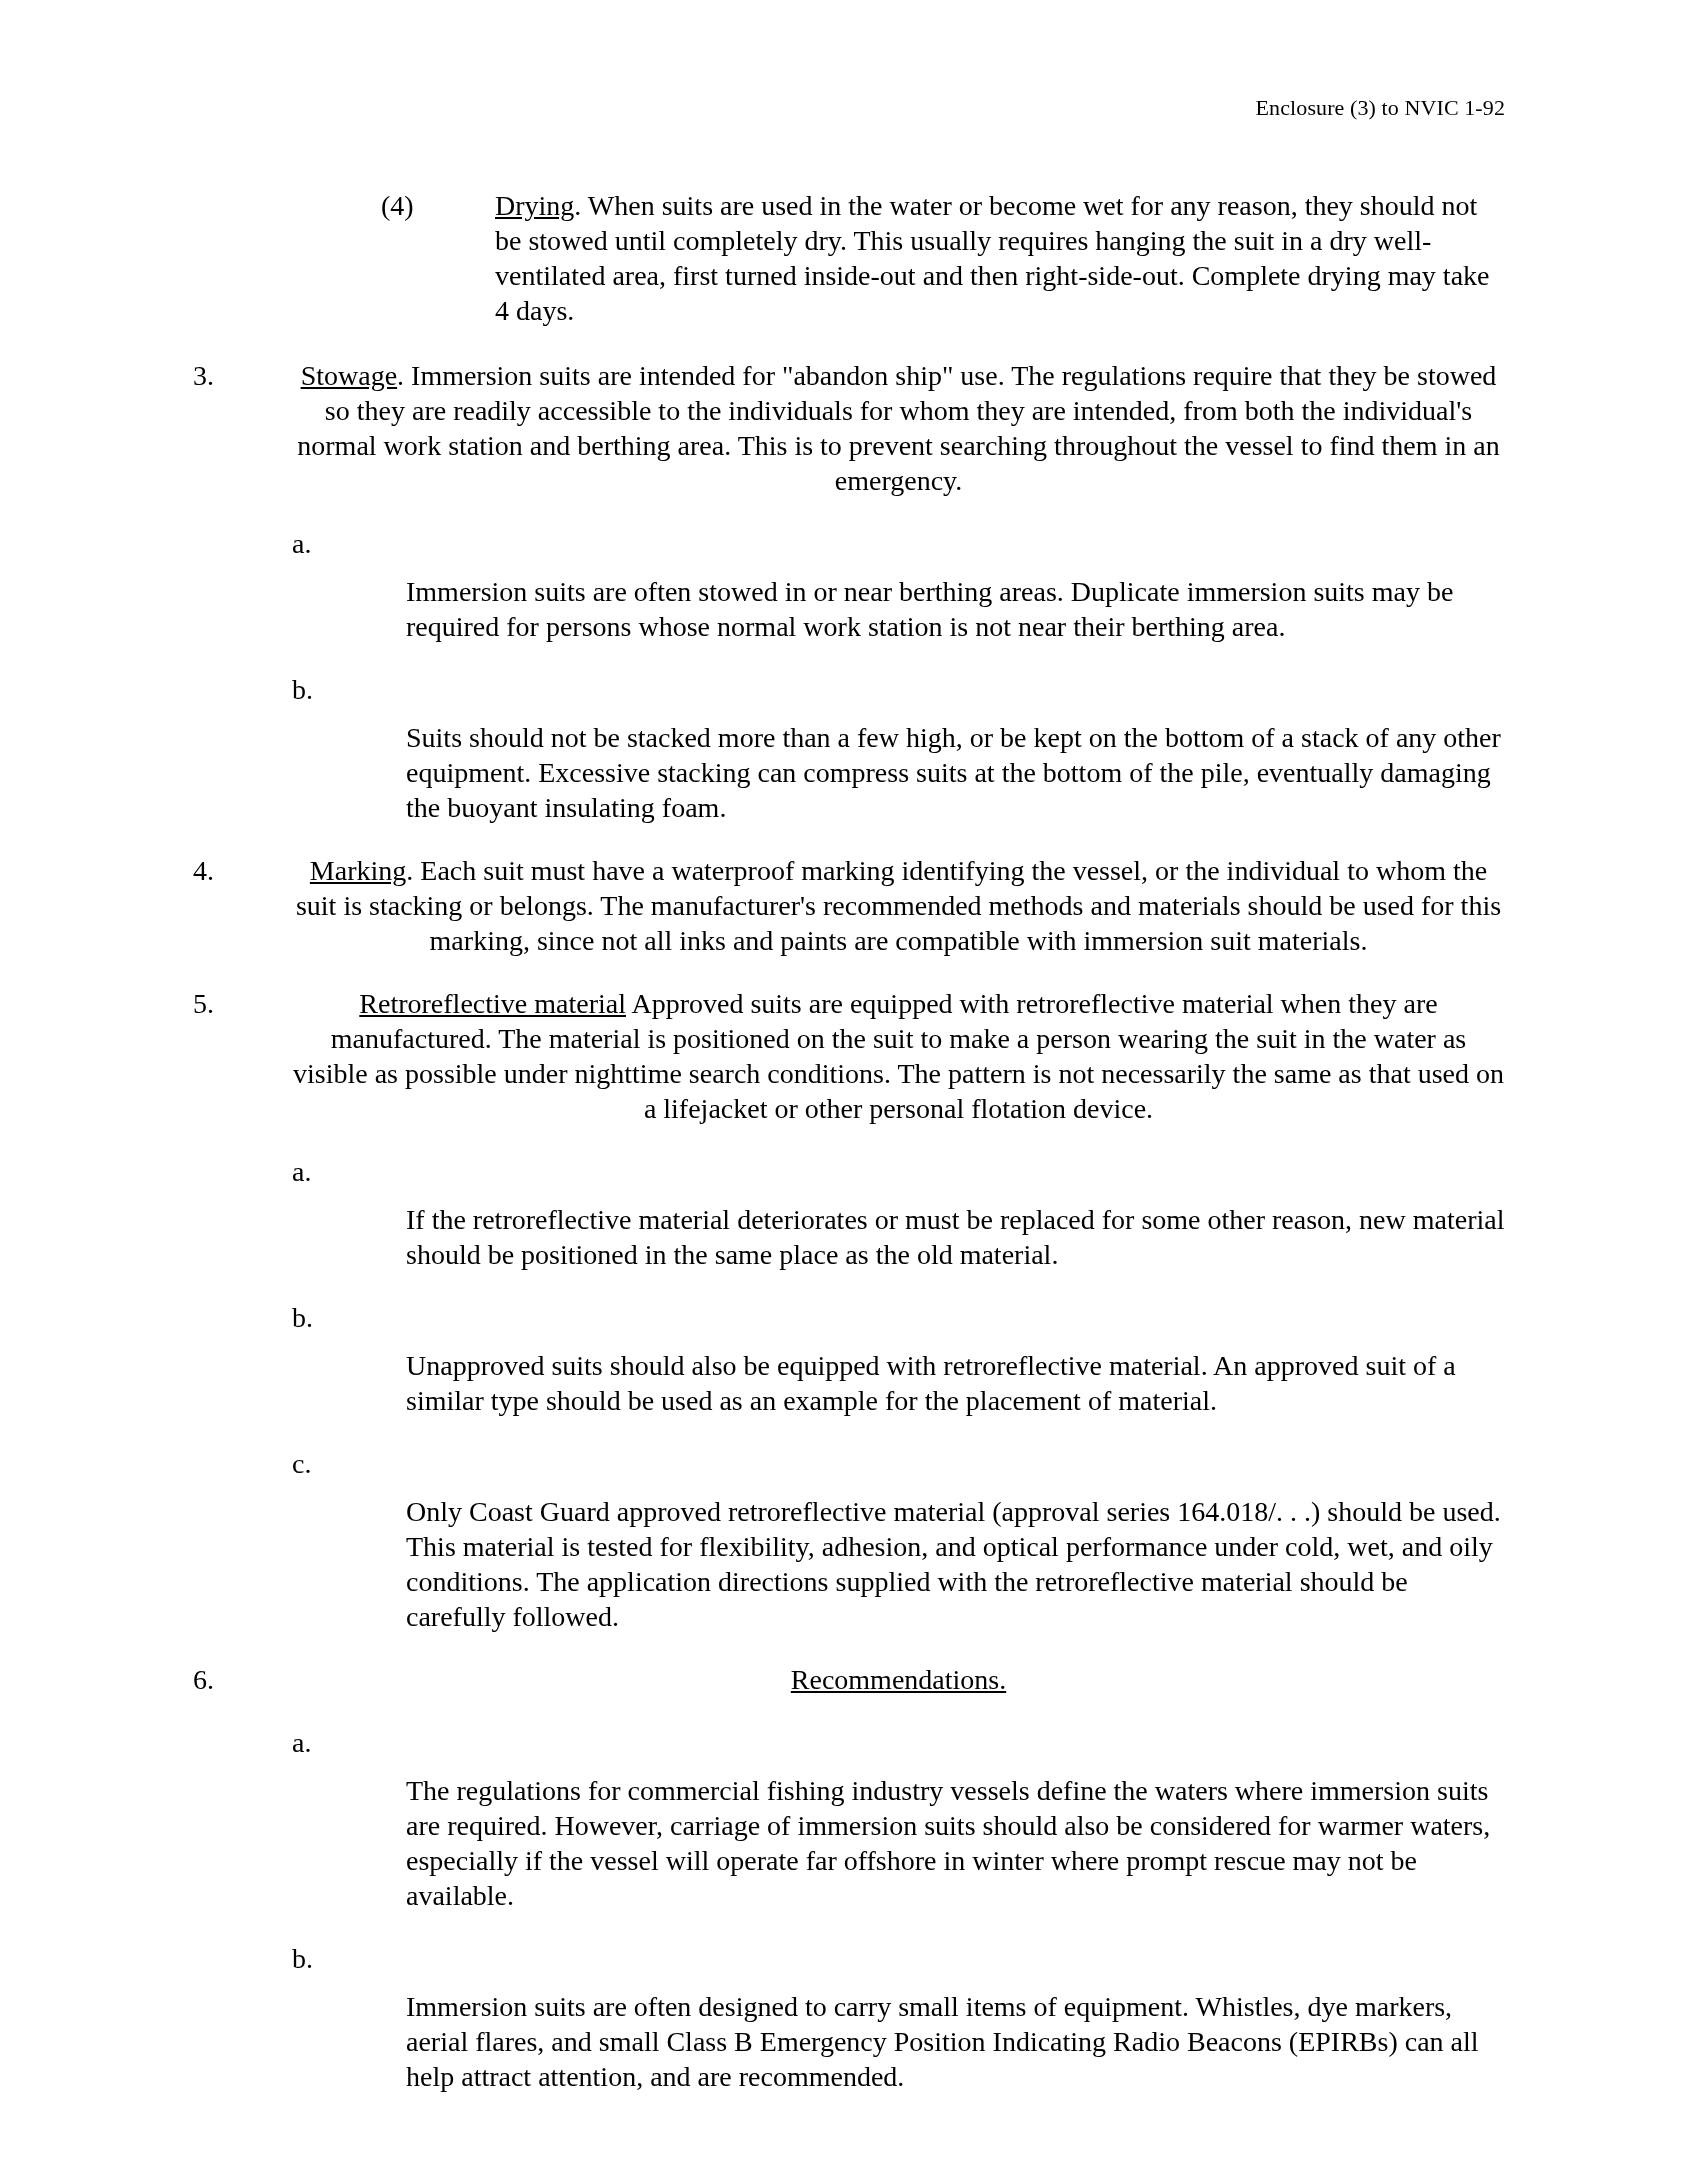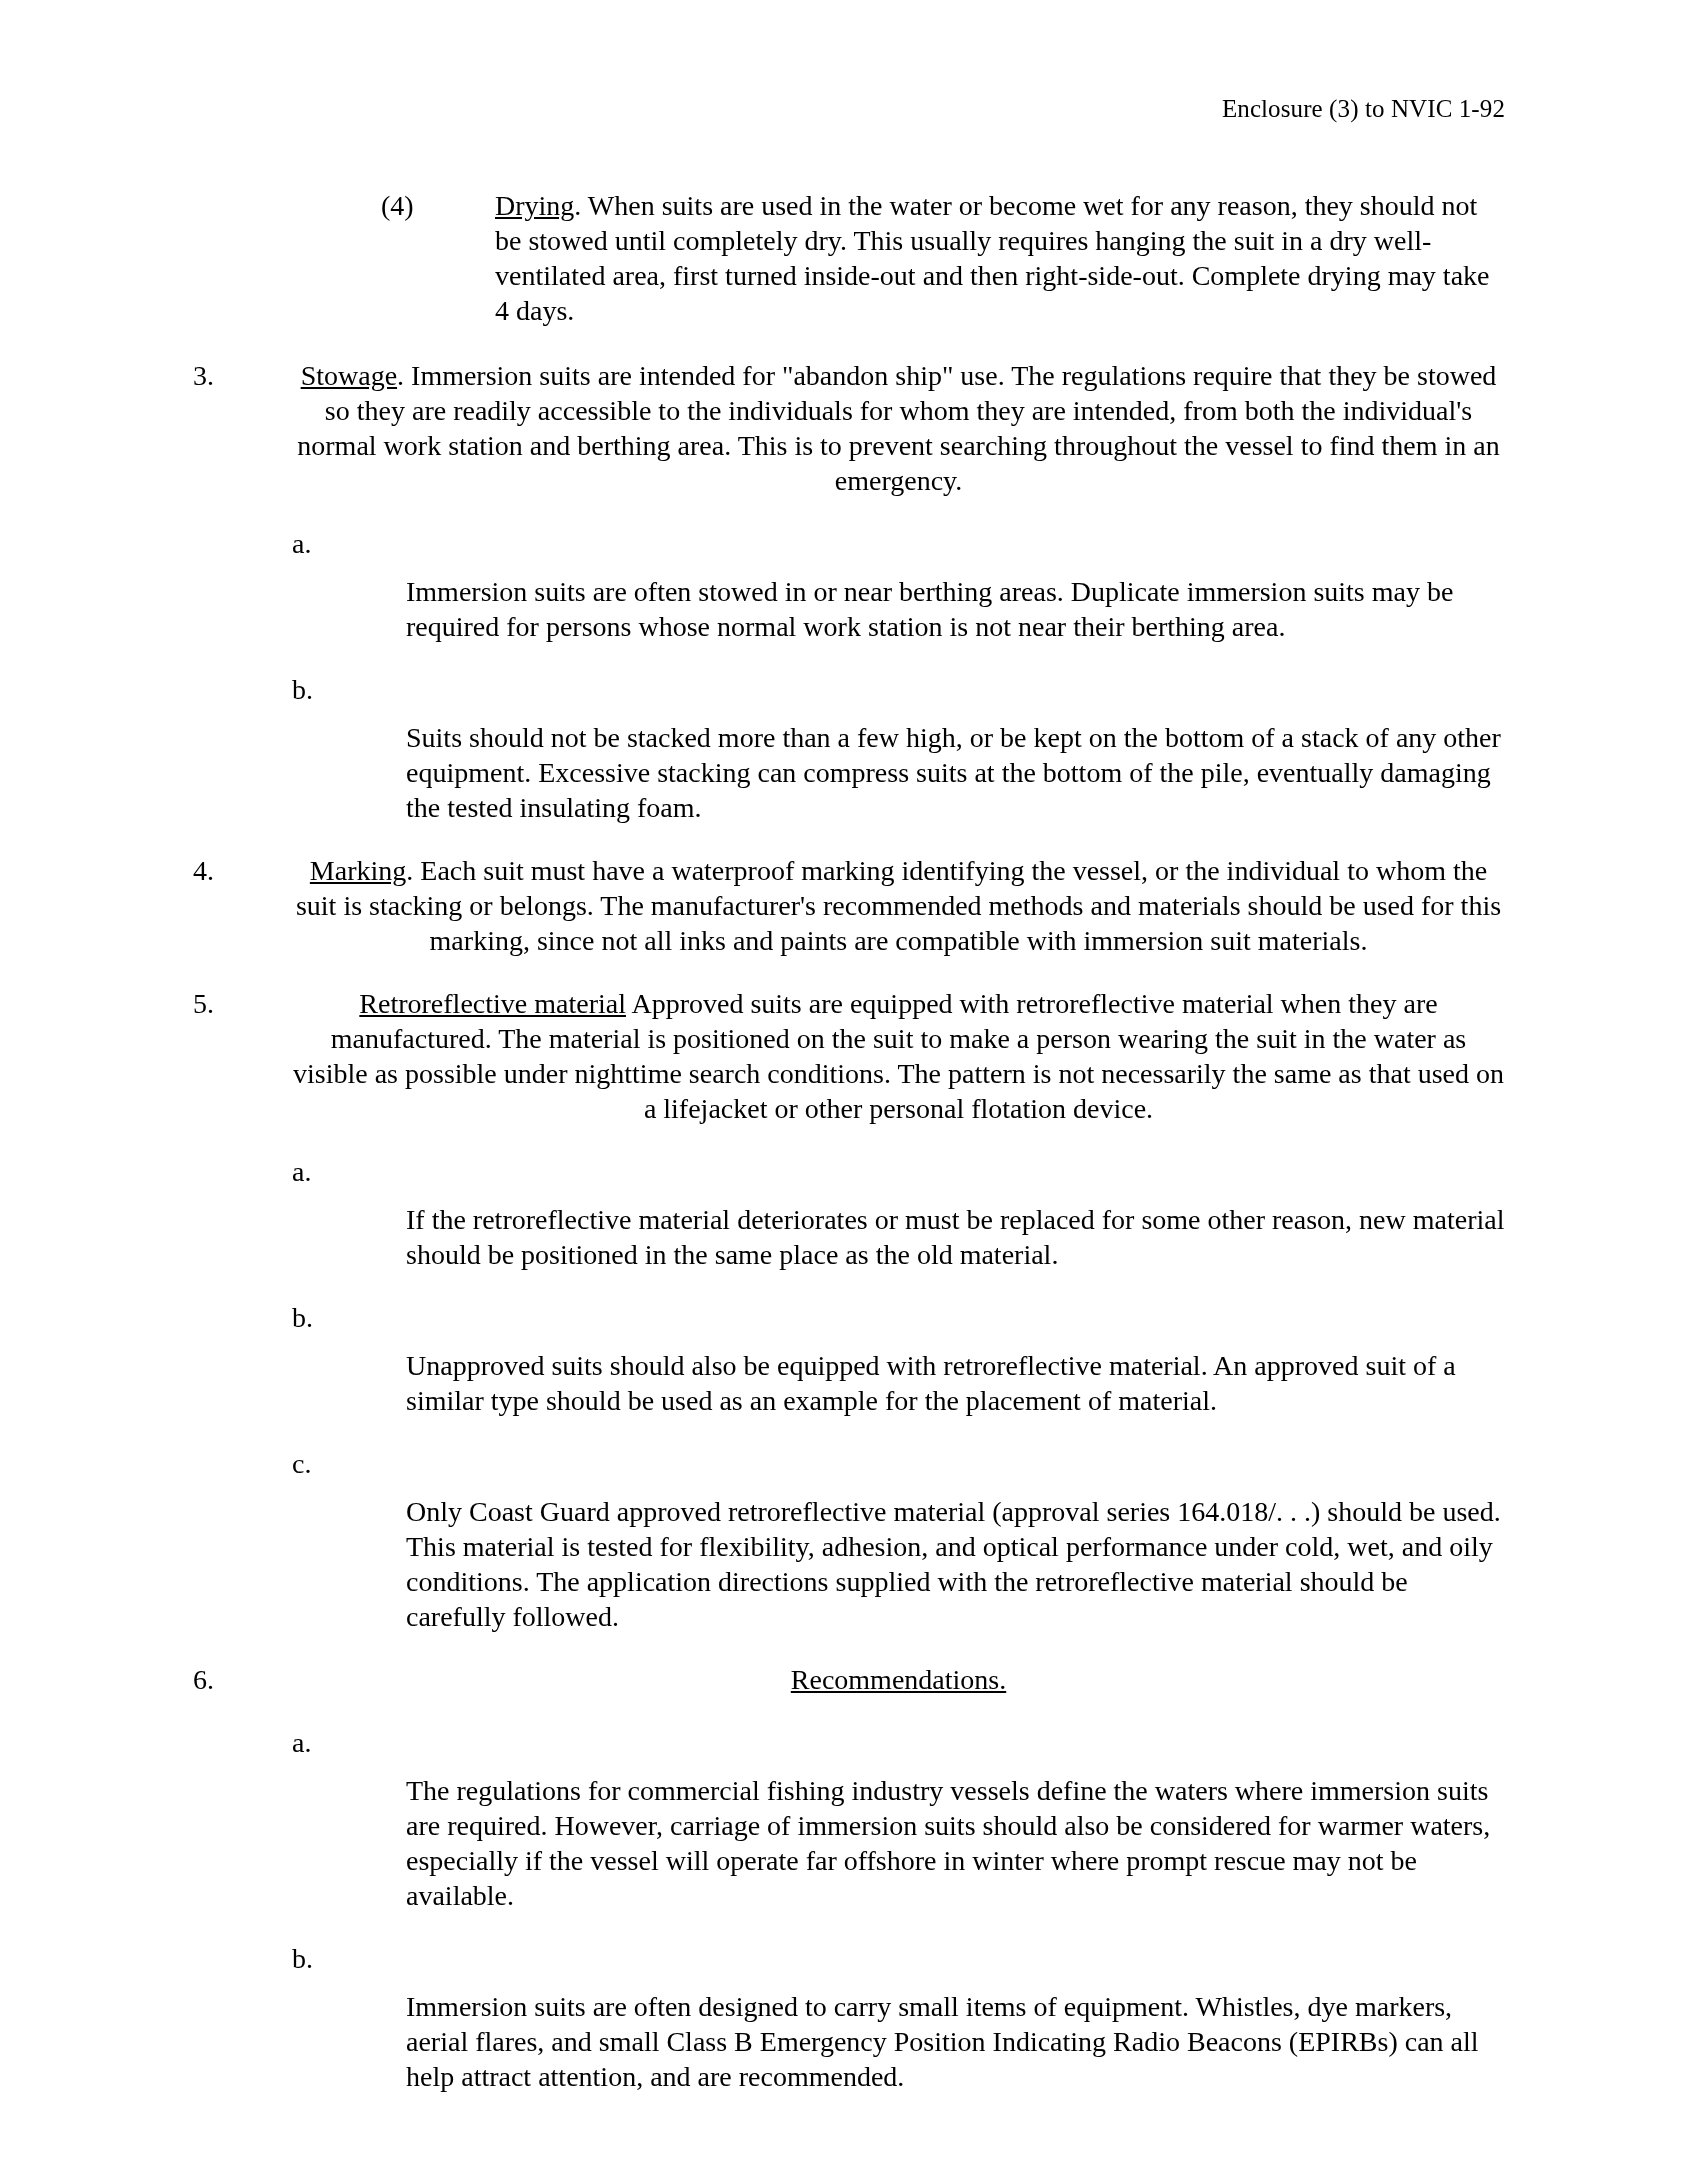--- a/index.html
+++ b/index.html
@@ -22,21 +22,21 @@
     box-sizing: border-box;
     padding: 0;
     overflow: hidden;
   }
 
   
   .page-header {
     position: absolute;
     top: 95px;
     right: 178px;
-    font-size: 25px;
+    font-size: 22px;
     line-height: 1.15;
     letter-spacing: 0.1px;
     white-space: nowrap;
   }
 
   
   .body-col {
     position: absolute;
     top: 188px;
     left: 193px;
@@ -108,21 +108,21 @@
       </div>
       <div class="item lvl2">
         <div class="marker">a.</div>
         <div class="text">
           <p><span>Immersion suits are often stowed in or near berthing areas. Duplicate immersion suits may be required for persons whose normal work station is not near their berthing area.</span></p>
         </div>
       </div>
       <div class="item lvl2">
         <div class="marker">b.</div>
         <div class="text">
-          <p><span>Suits should not be stacked more than a few high, or be kept on the bottom of a stack of any other equipment. Excessive stacking can compress suits at the bottom of the pile, eventually damaging the tested insulating foam.</span></p>
+          <p><span>Suits should not be stacked more than a few high, or be kept on the bottom of a stack of any other equipment. Excessive stacking can compress suits at the bottom of the pile, eventually damaging the buoyant insulating foam.</span></p>
         </div>
       </div>
       <div class="item lvl1">
         <div class="marker">4.</div>
         <div class="text">
           <p><u>Marking</u><span>. Each suit must have a waterproof marking identifying the vessel, or the individual to whom the suit is stacking or belongs. The manufacturer's recommended methods and materials should be used for this marking, since not all inks and paints are compatible with immersion suit materials.</span></p>
         </div>
       </div>
       <div class="item lvl1">
         <div class="marker">5.</div>

